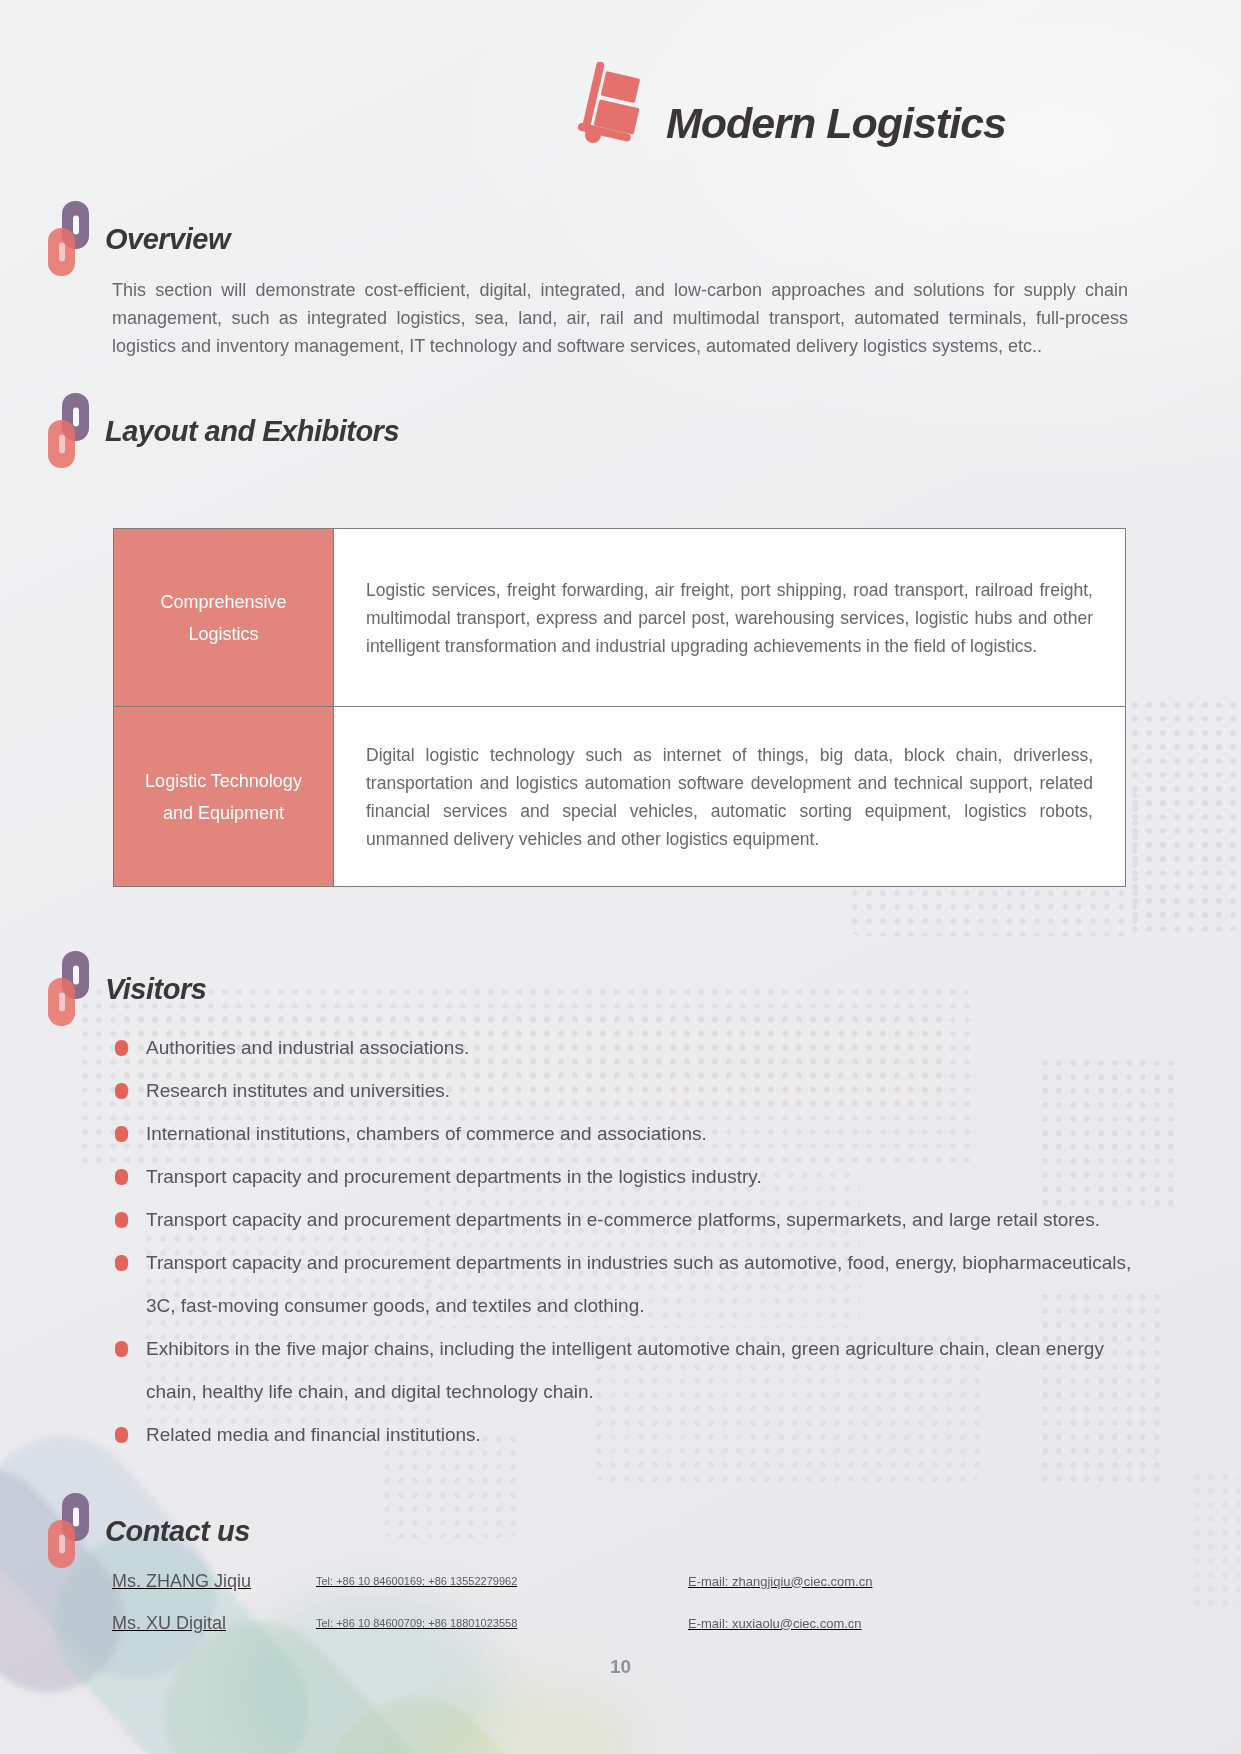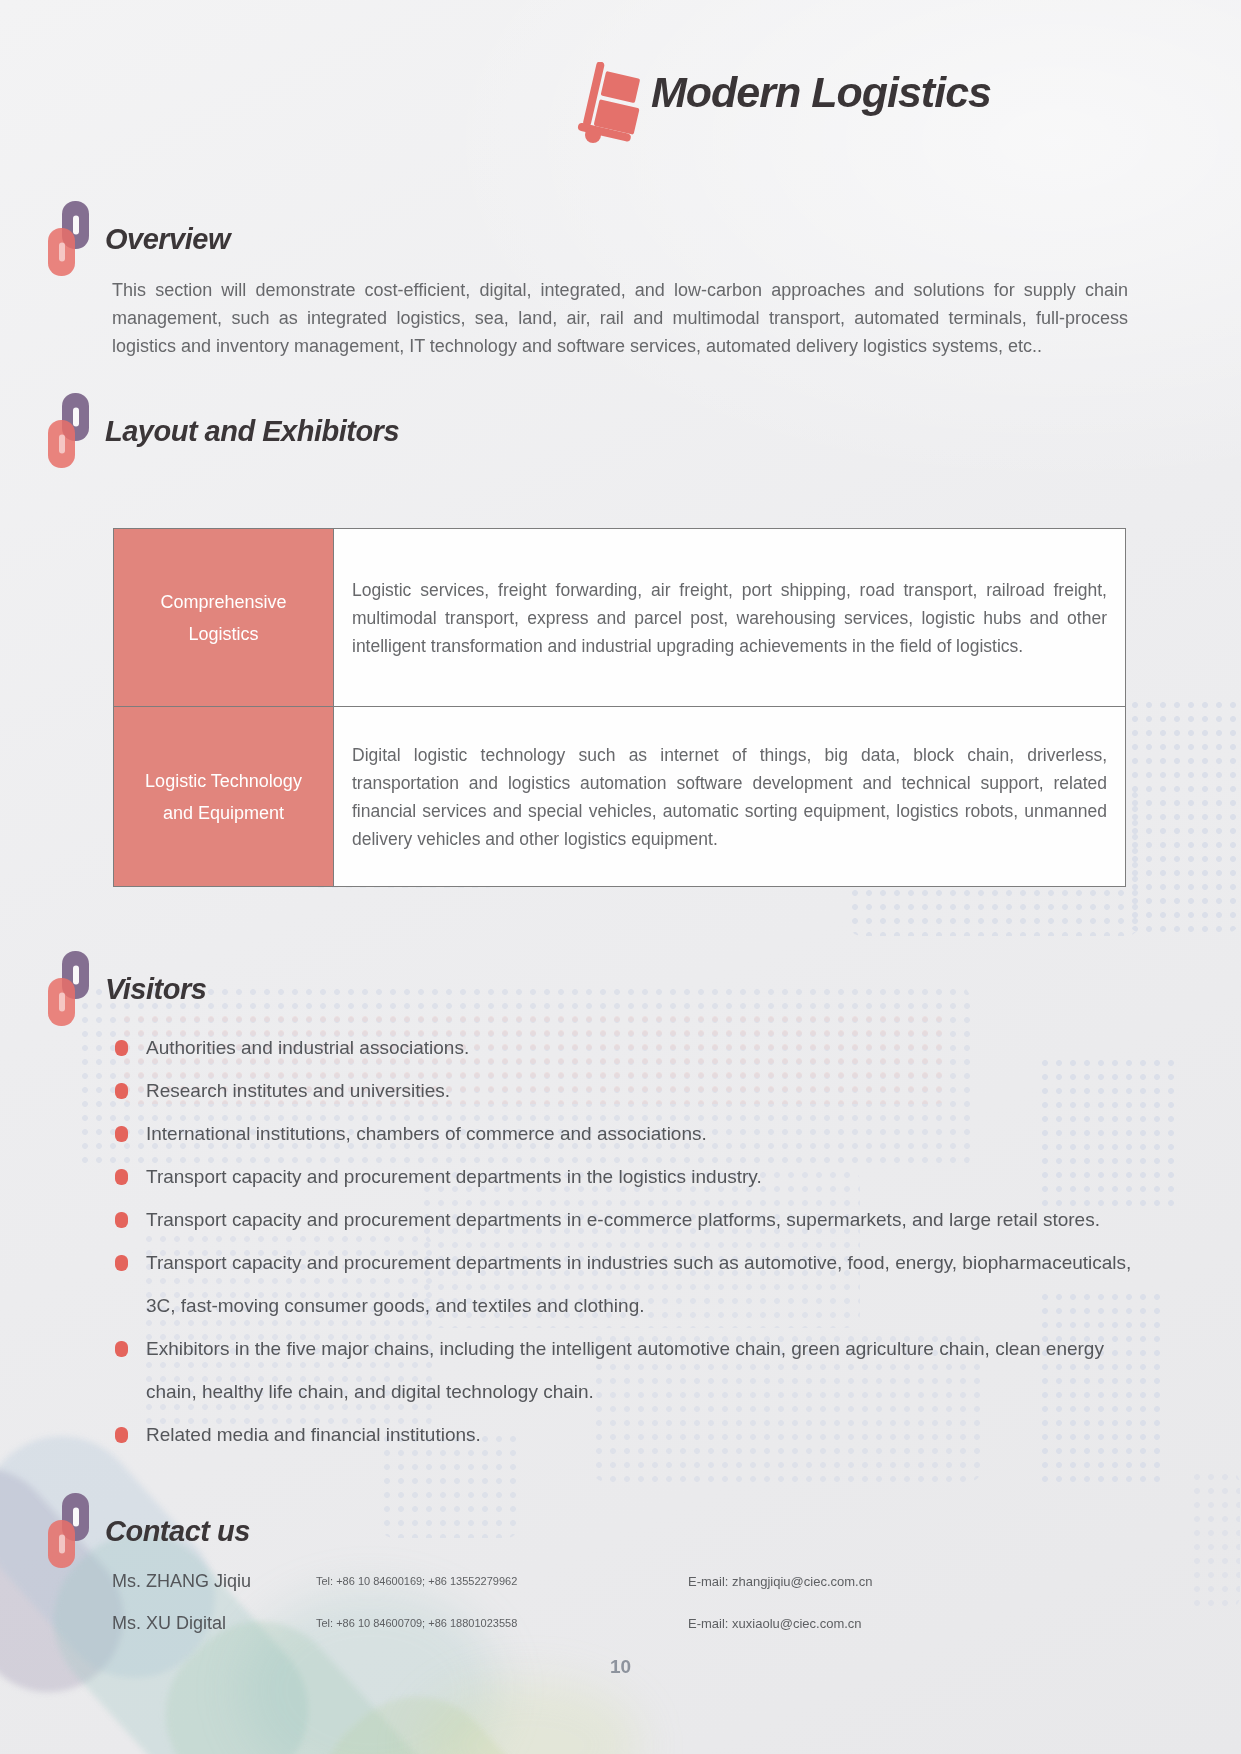--- a/index.html
+++ b/index.html
@@ -36,21 +36,21 @@
     pointer-events:none;
   }
   .softblob{
     position:absolute;
     border-radius:50%;
     filter:blur(22px);
     pointer-events:none;
   }
 
   
-  .logo{ position:absolute; left:572px; top:62px; display:flex; align-items:flex-start; gap:9px; }
+  .logo{ position:absolute; left:572px; top:62px; display:flex; align-items:flex-end; gap:24px; }
   .logo-text{
     font-size:43px; font-weight:bold; font-style:italic;
     color:#3a3537; letter-spacing:-1px; padding-top:6px;
   }
 
   
   .sec-head{ position:absolute; left:48px; display:flex; align-items:center; gap:15px; height:78px; }
   .chain-icon{ position:relative; width:42px; height:76px; flex:none; }
   .chain-icon .link{ position:absolute; width:27px; height:48px; border-radius:13px; }
   .chain-icon .link .slot{
@@ -78,42 +78,42 @@
     border-collapse:collapse; table-layout:fixed;
     background:#fefefe;
   }
   .layout-table td{ border:1px solid #7d7d7d; vertical-align:middle; }
   .layout-table .cell-label{
     width:220px; background:#e1857d; color:#ffffff;
     font-size:18px; text-align:center; line-height:32px;
     padding:10px 24px;
   }
   .layout-table .cell-desc{
-    padding:18px 18px; font-size:17.5px; line-height:28px;
+    padding:18px 32px; font-size:17.5px; line-height:28px;
     color:#67686b; text-align:justify;
   }
   .row-1{ height:178px; } .row-2{ height:180px; }
 
   
   .visitor-list{
     position:absolute; left:113px; top:1026px; width:1020px;
     list-style:none;
   }
   .visitor-list li{
     position:relative; padding-left:33px;
     font-size:19px; line-height:43px; color:#54565a;
   }
   .visitor-list li .bullet{
     position:absolute; left:2px; top:14px;
     width:13px; height:16px; border-radius:6px;
     background:#e4645c;
   }
 
   
-  .contact-block{ position:absolute; left:112px; top:1560px; width:1020px; }
+  .contact-block{ position:absolute; left:112px; top:1560px; width:1020px;text-decoration:underline; }
   .contact-row{ display:flex; height:42px; align-items:center; }
   .contact-name{ width:204px; font-size:18px; color:#54565a; }
   .contact-tel{ width:372px; font-size:11px; color:#5d5f62; }
   .contact-email{ flex:1; font-size:13px; color:#5d5f62; }
 
   
   .page-number{
     position:absolute; left:0; top:1656px; width:100%;
     text-align:center; font-size:19px; font-weight:bold; color:#8d939d;
   }

